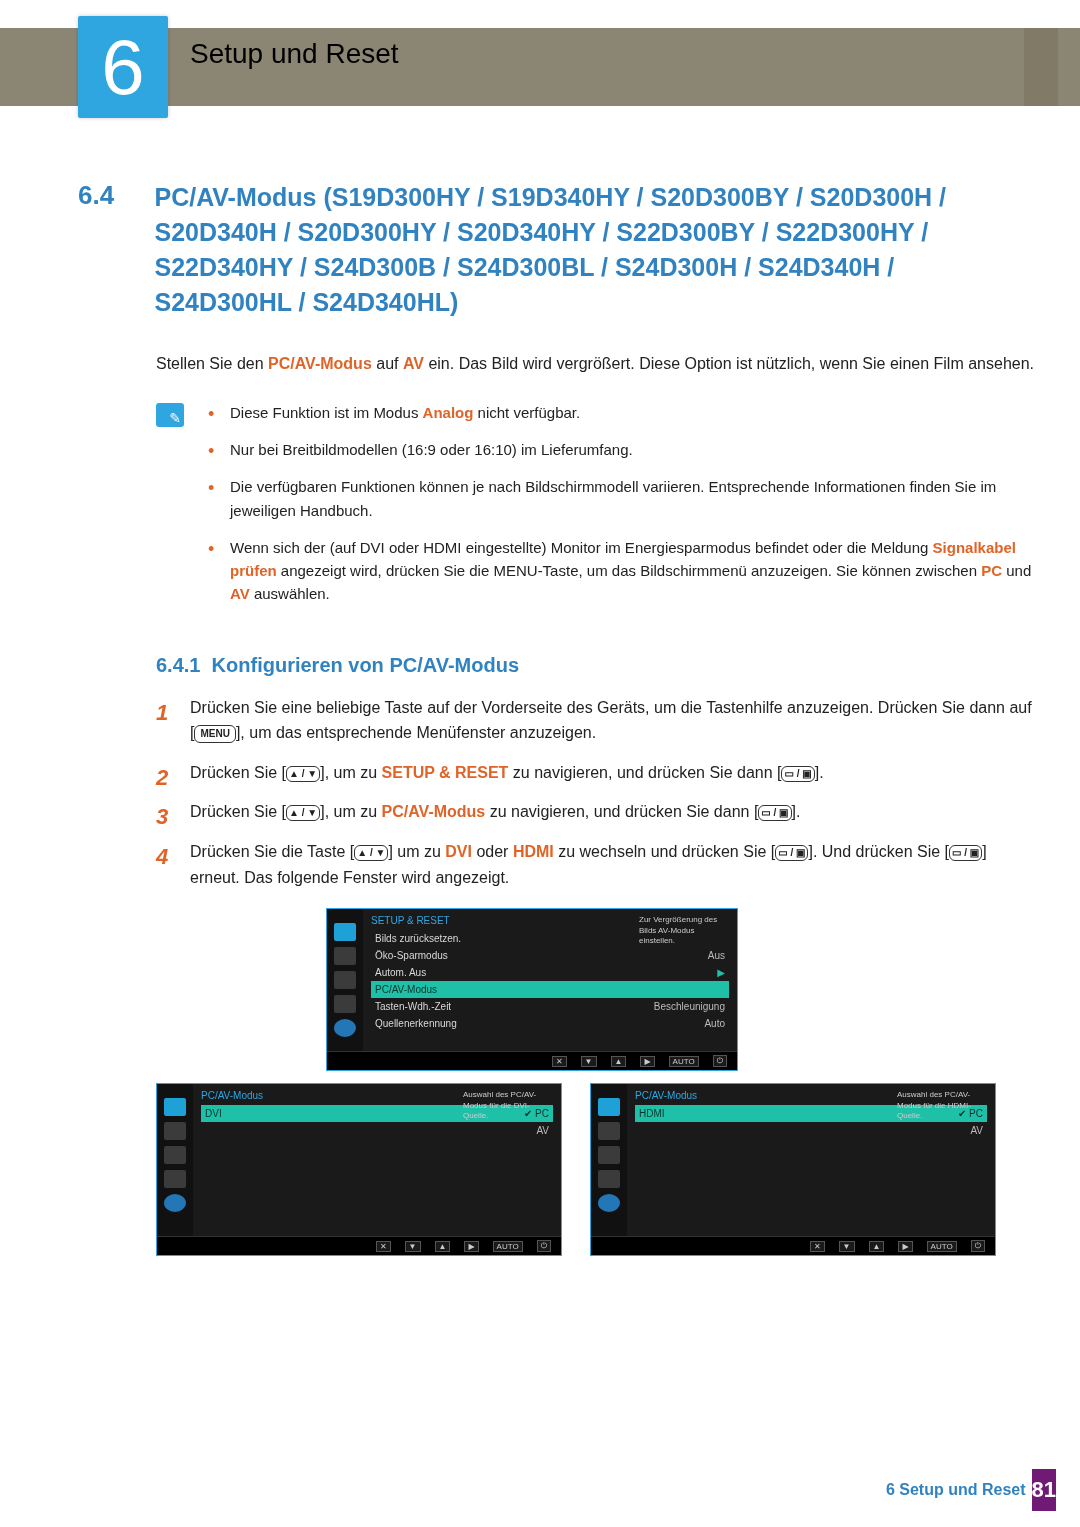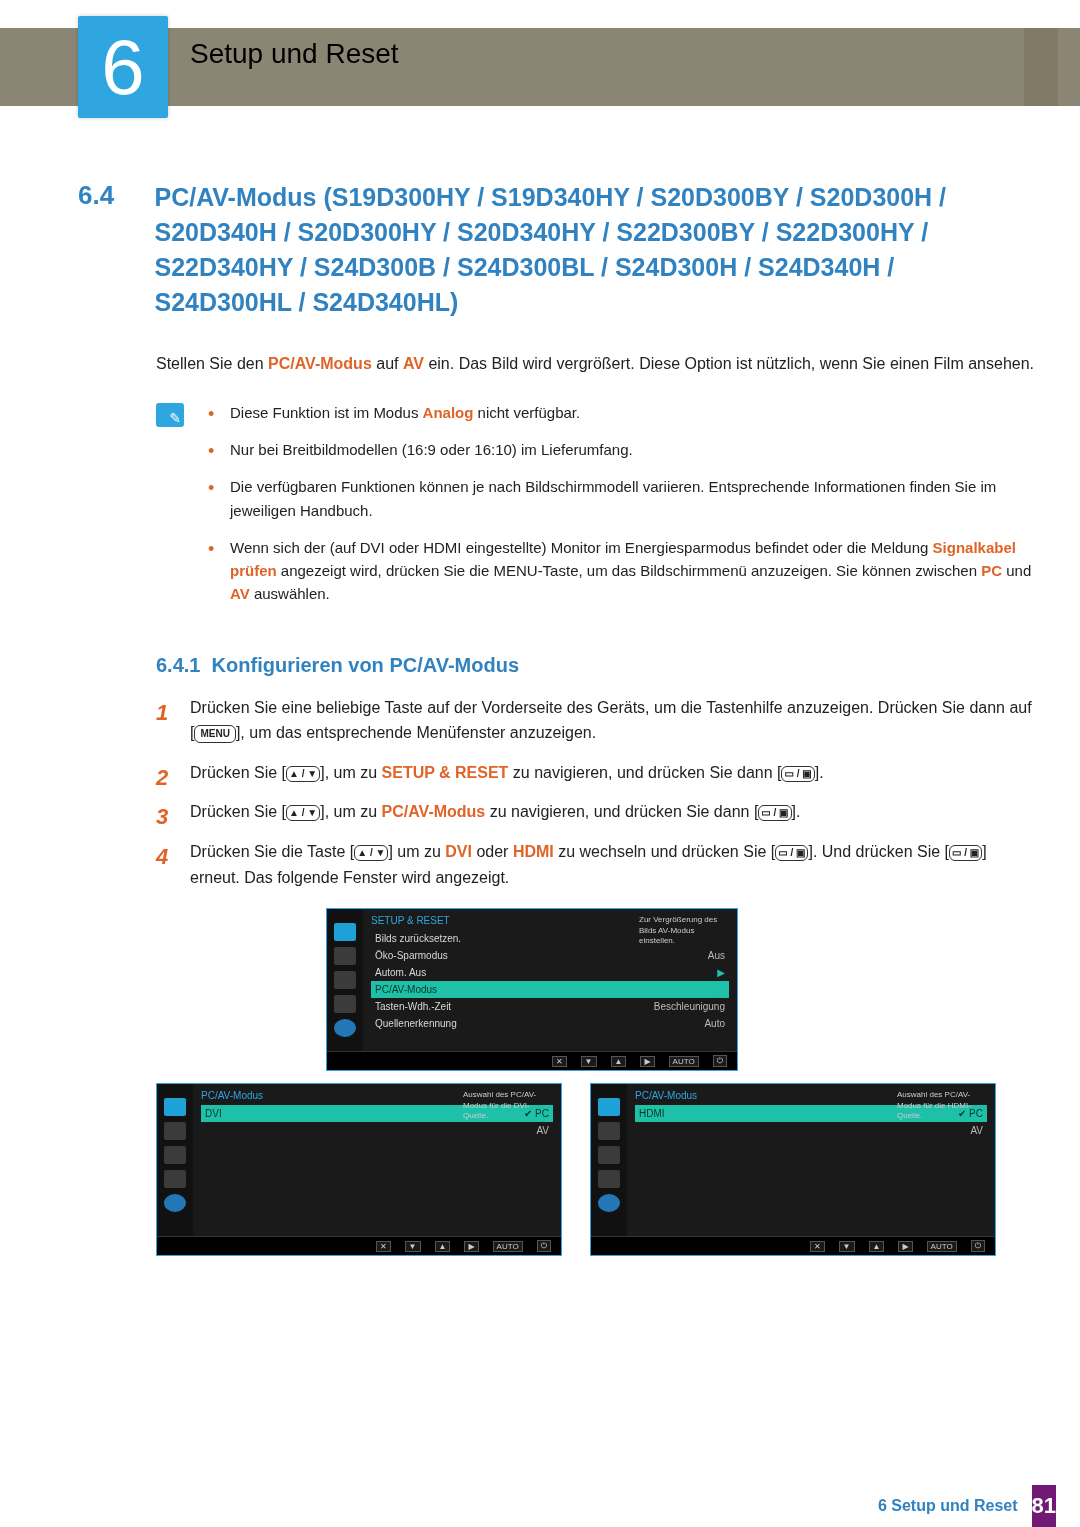--- a/index.html
+++ b/index.html
@@ -138,22 +138,22 @@
     height: 18px; display: flex; justify-content: flex-end; align-items: center;
     gap: 14px; padding: 0 10px;
   }
   .osd-bar span { border: 1px solid #555; font-size: 8px; padding: 0 3px; background: #1a1a1a; color: #ccc; }
 
   .osd-pair { margin-top: 12px; display: flex; gap: 28px; }
   .osd-small { width: 404px; }
   .osd-small .osd-menu { min-height: 140px; }
 
   .footer {
-    position: absolute; bottom: 0; right: 24px;
-    display: flex; align-items: center; gap: 14px;
+    position: absolute; bottom: 16px; right: 24px;
+    display: flex; align-items: center; gap: 6px;
     font-size: 16px;
   }
   .footer .label { color: #3182c0; font-weight: 700; }
   .footer .pnum {
     background: #701a75; color: #fff; font-weight: 700;
     padding: 8px 0; font-size: 22px;
   }
 </style>
 </head>
 <body>

